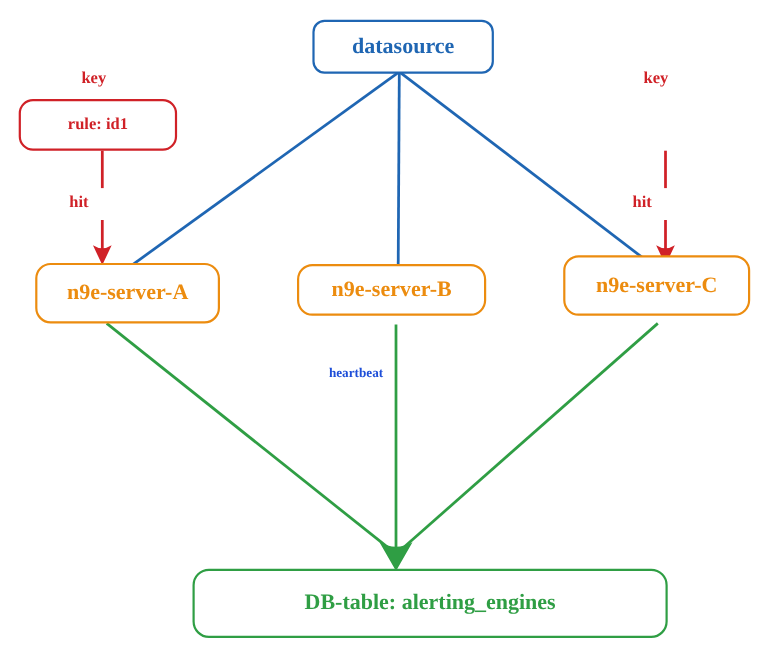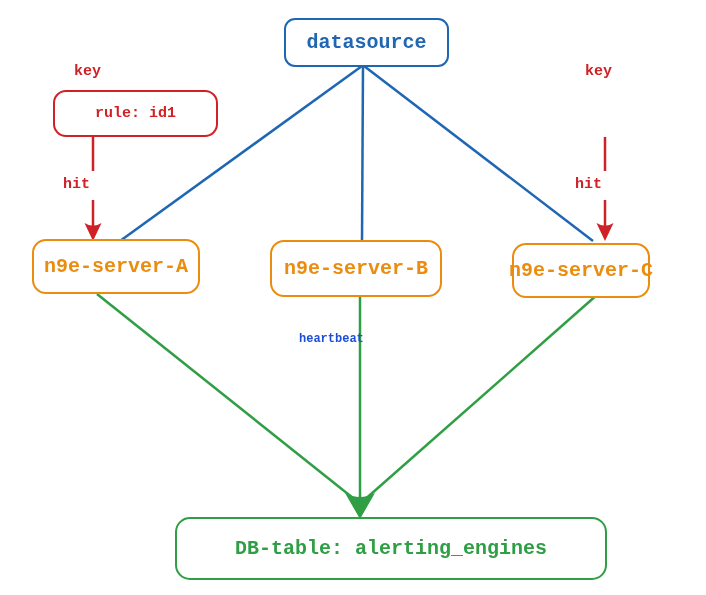--- a/index.html
+++ b/index.html
@@ -1,21 +1,21 @@
 <!DOCTYPE html>
 <html><head>
 <meta charset="utf-8">
 <style>
   html, body { margin: 0; padding: 0; background: #ffffff; }
   #canvas {
     position: relative;
     width: 706px;
     height: 595px;
     background: #ffffff;
-    font-family: Liberation Mono, monospace;
+    font-family: Liberation Serif, serif;
     overflow: hidden;
   }
   #edges { position: absolute; left: 0; top: 0; width: 706px; height: 595px; }
   .edge-blue  { stroke: #1f66b3; stroke-width: 2.5; fill: none; }
   .edge-red   { stroke: #d02127; stroke-width: 2.5; fill: none; }
   .edge-green { stroke: #2f9e44; stroke-width: 2.5; fill: none; }
   .head-red   { fill: #d02127; stroke: none; }
   .head-green { fill: #2f9e44; stroke: none; }
   .node {
     position: absolute;
@@ -61,34 +61,34 @@
     <line class="edge-green" x1="97" y1="294" x2="358" y2="502"></line>
     <line class="edge-green" x1="360" y1="295" x2="360" y2="502"></line>
     <line class="edge-green" x1="598" y1="294" x2="362" y2="502"></line>
     <path class="head-green" d="M360 519 L345 493 Q360 501 375 493 Z"></path>
   </svg>
 
   <div class="node node-blue" style="left:284px; top:18px; width:165px; height:49px;">
     <span>datasource</span>
   </div>
 
-  <div class="node node-red" style="left:17px; top:90px; width:165px; height:47px;margin-left:36px;">
+  <div class="node node-red" style="left:17px; top:90px; width:144px; height:47px;">
     <span>rule: id1</span>
   </div>
 
 
   <div class="node node-orange" style="left:32px; top:239px; width:168px; height:55px;">
     <span>n9e-server-A</span>
   </div>
 
-  <div class="node node-orange" style="left:270px; top:240px; width:172px; height:57px;">
+  <div class="node node-orange" style="left:270px; top:240px; width:172px; height:47px;">
     <span>n9e-server-B</span>
   </div>
 
-  <div class="node node-orange" style="left:512px; top:243px; width:138px; height:55px;">
+  <div class="node node-orange" style="left:512px; top:232px; width:170px; height:55px;">
     <span>n9e-server-C</span>
   </div>
 
   <div class="node node-green" style="left:175px; top:517px; width:432px; height:63px;">
     <span>DB-table: alerting_engines</span>
   </div>
 
   <div class="edge-label lbl-red" style="left:74px; top:63px; width:60px;">key</div>
 
   <div class="edge-label lbl-red" style="left:585px; top:63px; width:60px;">key</div>

